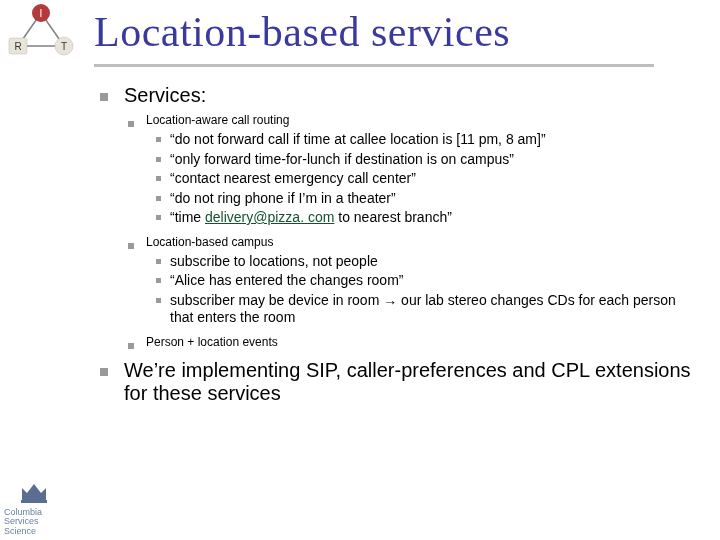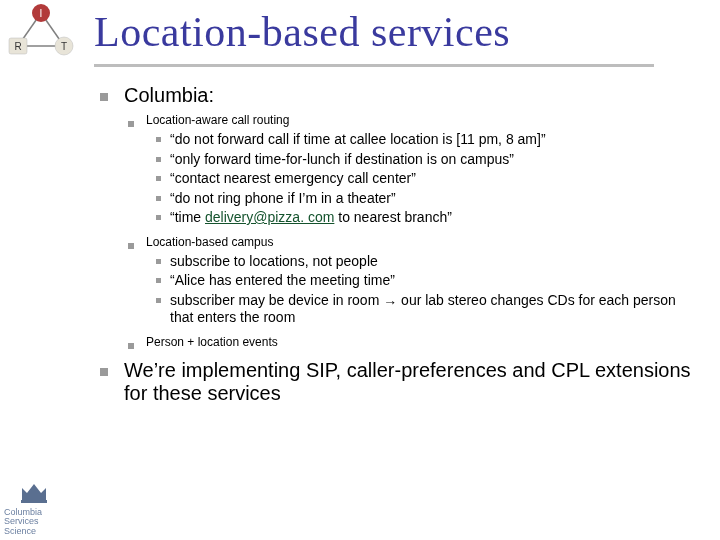--- a/index.html
+++ b/index.html
@@ -134,21 +134,21 @@
     </svg>
   </div>
 
   <div class="title">Location-based services</div>
   <div class="title-underline"></div>
 
   <div class="content">
 
     <div class="l1">
       <span class="bullet"></span>
-      <span>Columbia:</span>
+      <span>Services:</span>
     </div>
 
     <div class="l2">
       <span class="bullet-sm"></span>
       <span>Location-aware call routing</span>
     </div>
 
     <div class="l3">
       <span class="bullet-xs"></span>
       <span>“do not forward call if time at callee location is [11 pm, 8 am]”</span>
@@ -176,21 +176,21 @@
       <span class="bullet-sm"></span>
       <span>Location-based campus</span>
     </div>
 
     <div class="l3">
       <span class="bullet-xs"></span>
       <span>subscribe to locations, not people</span>
     </div>
     <div class="l3">
       <span class="bullet-xs"></span>
-      <span>“Alice has entered the meeting time”</span>
+      <span>“Alice has entered the changes room”</span>
     </div>
     <div class="l3">
       <span class="bullet-xs"></span>
       <span>subscriber may be device in room → our lab stereo changes CDs for each person that enters the room</span>
     </div>
 
     <div class="gap"></div>
 
     <div class="l2">
       <span class="bullet-sm"></span>

